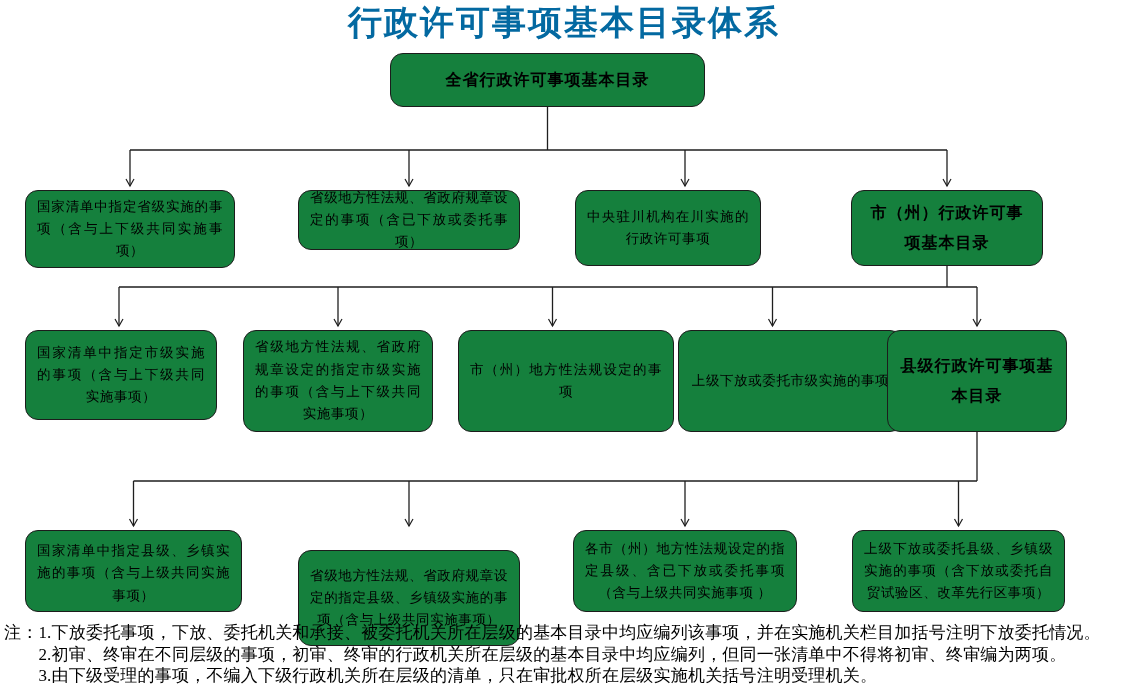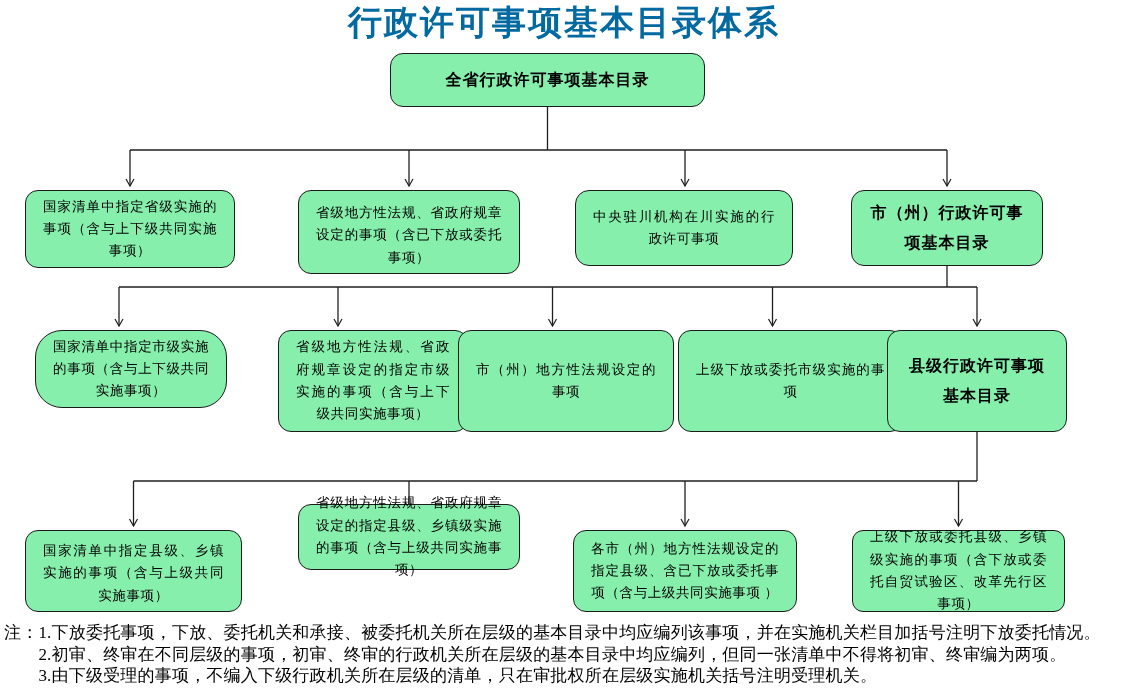--- a/index.html
+++ b/index.html
@@ -32,29 +32,29 @@
     letter-spacing: 2px;
     margin: 0;
     color: #0369a1;
     z-index: 2;
   }
   .node {
     position: absolute;
     box-sizing: border-box;
     border: 1.8px solid #1c1c1c;
     border-radius: 13px;
-    background: #86efac;
+    background: #15803d;
     display: flex;
     align-items: center;
     justify-content: center;
     text-align: center;
     font-size: 13.5px;
     letter-spacing: 0.6px;
     line-height: 1.65;
-    padding: 4px 17px;
+    padding: 4px 11px;
     z-index: 1;
     color: #000;
   }
   .node .inner {
     width: 100%;
     text-align: justify;
     text-align-last: center;
   }
   .node.bold {
     font-weight: bold;
@@ -114,50 +114,50 @@
 
   <h1 class="page-title">行政许可事项基本目录体系</h1>
 
   <div class="node bold" style="left:390px; top:53px; width:315px; height:54px;">
     <div class="inner">全省行政许可事项基本目录</div>
   </div>
 
   <div class="node" style="left:25px; top:190px; width:210px; height:78px;">
     <div class="inner">国家清单中指定省级实施的事项（含与上下级共同实施事项）</div>
   </div>
-  <div class="node" style="left:298px; top:190px; width:222px; height:84px;align-items:flex-end;">
+  <div class="node" style="left:298px; top:190px; width:222px; height:60px;">
     <div class="inner">省级地方性法规、省政府规章设定的事项（含已下放或委托事项）</div>
   </div>
-  <div class="node" style="left:575px; top:190px; width:218px; height:76px;border-radius:14px;">
+  <div class="node" style="left:575px; top:190px; width:186px; height:76px;">
     <div class="inner">中央驻川机构在川实施的行政许可事项</div>
   </div>
   <div class="node bold" style="left:851px; top:190px; width:192px; height:76px;">
     <div class="inner">市（州）行政许可事项基本目录</div>
   </div>
 
-  <div class="node" style="left:35px; top:330px; width:192px; height:78px;border-radius:27px;">
+  <div class="node" style="left:25px; top:330px; width:192px; height:90px;">
     <div class="inner">国家清单中指定市级实施的事项（含与上下级共同实施事项）</div>
   </div>
-  <div class="node" style="left:243px; top:330px; width:190px; height:102px;margin-left:35px;">
+  <div class="node" style="left:243px; top:330px; width:190px; height:102px;">
     <div class="inner">省级地方性法规、省政府规章设定的指定市级实施的事项（含与上下级共同实施事项）</div>
   </div>
   <div class="node" style="left:458px; top:330px; width:216px; height:102px;">
     <div class="inner">市（州）地方性法规设定的事项</div>
   </div>
   <div class="node" style="left:678px; top:330px; width:225px; height:102px;">
     <div class="inner">上级下放或委托市级实施的事项</div>
   </div>
   <div class="node bold" style="left:887px; top:330px; width:180px; height:102px;">
     <div class="inner">县级行政许可事项基本目录</div>
   </div>
 
   <div class="node" style="left:25px; top:530px; width:217px; height:82px;align-items:flex-end;">
     <div class="inner">国家清单中指定县级、乡镇实施的事项（含与上级共同实施事项）</div>
   </div>
-  <div class="node" style="left:298px; top:504px; width:222px; height:66px;">
+  <div class="node" style="left:298px; top:550px; width:222px; height:96px;">
     <div class="inner">省级地方性法规、省政府规章设定的指定县级、乡镇级实施的事项（含与上级共同实施事项）</div>
   </div>
   <div class="node" style="left:573px; top:530px; width:224px; height:82px;">
     <div class="inner">各市（州）地方性法规设定的指定县级、含已下放或委托事项（含与上级共同实施事项 ）</div>
   </div>
   <div class="node" style="left:852px; top:530px; width:213px; height:82px;border-radius:11px;">
     <div class="inner">上级下放或委托县级、乡镇级实施的事项（含下放或委托自贸试验区、改革先行区事项）</div>
   </div>
 
   <div class="notes">

